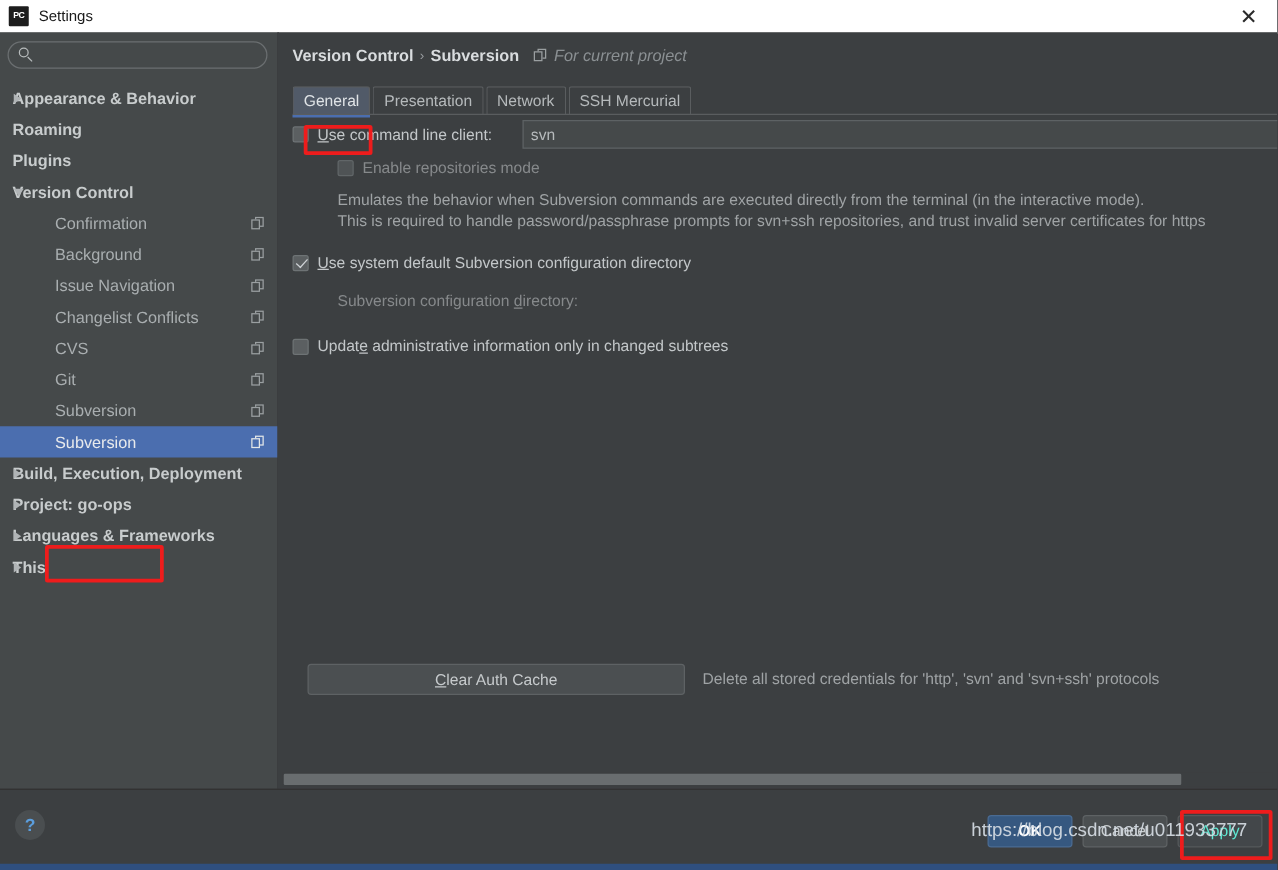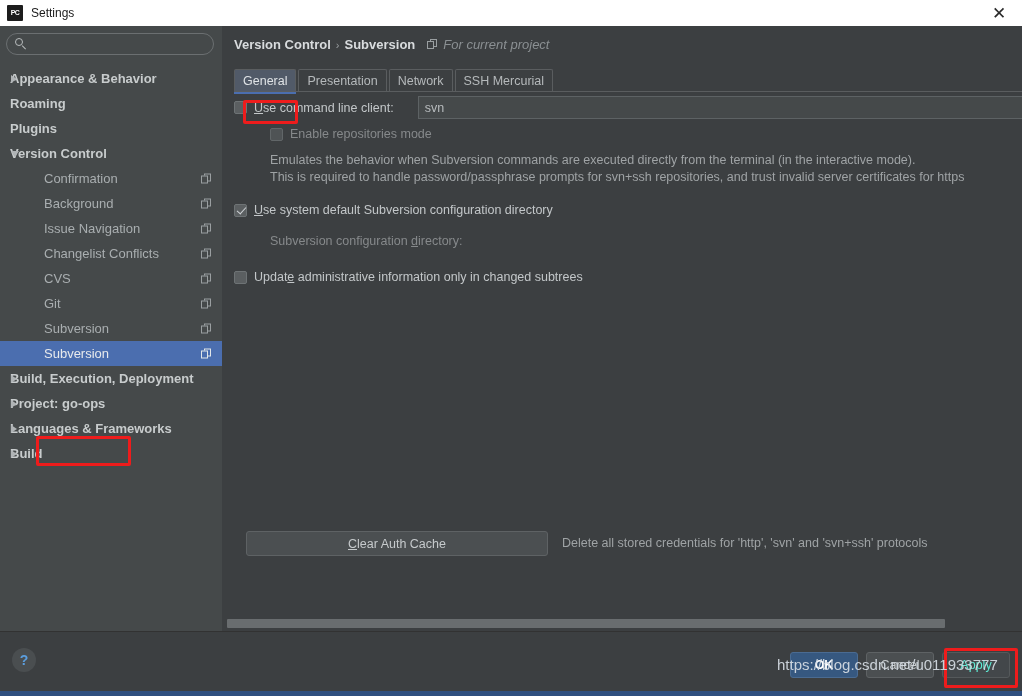--- a/index.html
+++ b/index.html
@@ -445,21 +445,21 @@
           <div class="tree-row top">
             <span class="arrow closed"></span>
             <span class="label">Project: go-ops</span>
           </div>
           <div class="tree-row top">
             <span class="arrow closed"></span>
             <span class="label">Languages &amp; Frameworks</span>
           </div>
           <div class="tree-row top">
             <span class="arrow closed"></span>
-            <span class="label">Build</span>
+            <span class="label">This</span>
           </div>
         </div>
     </div>
 
     <div class="content">
 
       <div class="breadcrumb">
         <span class="crumb">Version Control</span>
         <span class="sep">›</span>
         <span class="crumb">Subversion</span>

